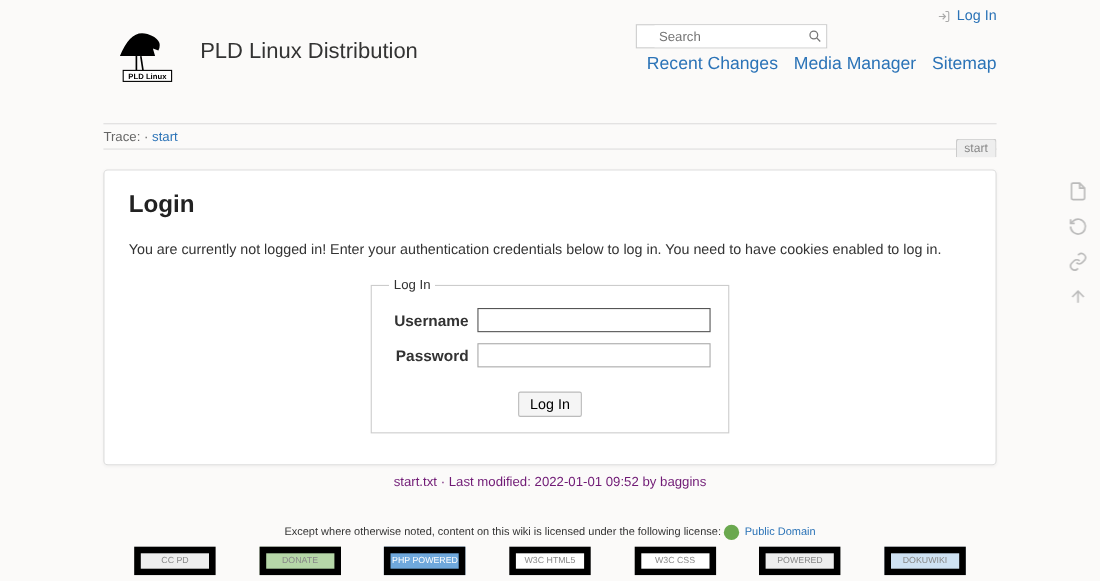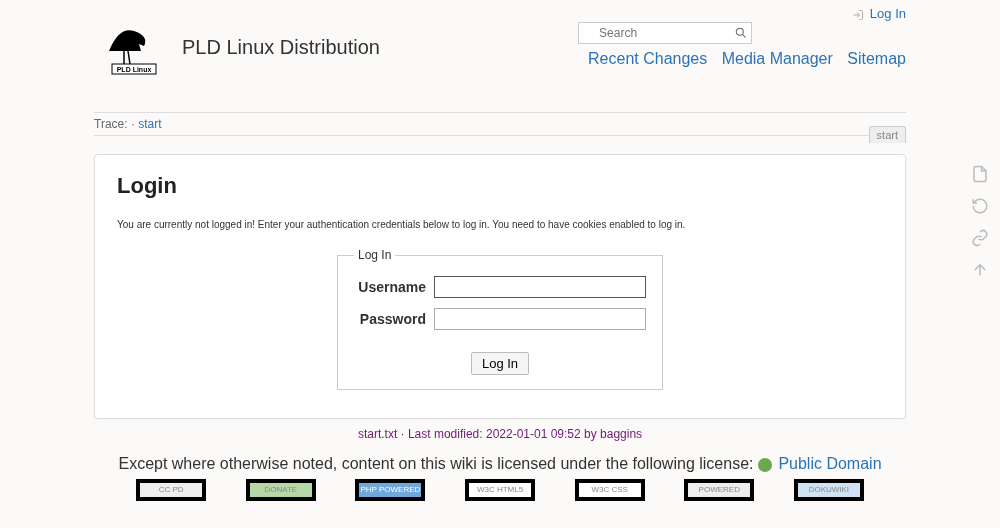--- a/index.html
+++ b/index.html
@@ -15,36 +15,36 @@
 .search{width:172px;height:20px;border:1px solid #ccc;background:#fff;position:relative}
 .search input{border:none;outline:none;width:148px;height:18px;padding:1px 4px;font-size:12px;color:#1d4ed8}
 .search .mag{position:absolute;right:3px;top:3px}
 .subnav{margin-top:6px;font-size:16px}
 .subnav a{margin-left:10px}
 .trace-row{border-top:1px solid #ddd;border-bottom:1px solid #ddd;margin-top:36px;padding:4px 0;font-size:12px;color:#666}
 .trace-row a{color:#2b73b7}
 .tab{position:absolute;right:0;top:126px;background:#eee;border:1px solid #ccc;border-bottom:none;border-radius:3px 3px 0 0;padding:2px 7px;font-size:11px;color:#888}
 .content{background:#fff;border:1px solid #ddd;border-radius:4px;margin-top:18px;padding:18px 22px 28px;box-shadow:0 1px 3px rgba(0,0,0,.04)}
 h1{font-size:22px;margin:0 0 20px;color:#222;font-weight:bold}
-.intro{font-size:10px;color:#333;margin-bottom:18px}
+.intro{font-size:13px;color:#333;margin-bottom:18px}
 fieldset{border:1px solid #ccc;width:292px;margin:0 auto;padding:14px 16px 14px}
 legend{font-size:12px;color:#333;padding:0 4px}
 .form-row{display:flex;align-items:center;margin-bottom:10px}
 .form-row label{width:72px;text-align:right;font-weight:bold;font-size:14px;margin-right:8px}
 .form-row input[type=text],.form-row input[type=password]{flex:1;height:18px;border:1px solid #555;padding:1px 3px;font-size:12px}
 .form-row.pass input{border:1px solid #aaa}
 .center{text-align:center;margin-top:6px}
 .center label{font-weight:normal;font-size:13px}
 .btn{display:inline-block;background:#f5f5f5;border:1px solid #bbb;border-radius:2px;padding:3px 10px;font-size:13px;margin-top:12px;cursor:pointer}
 .modified{text-align:center;font-size:12px;color:#701a75;margin-top:8px}
-.license{text-align:center;font-size:16px;color:#333;margin-top:14px}
+.license{text-align:center;font-size:10px;color:#333;margin-top:32px}
 .license a{color:#2b73b7}
 .license-icon{display:inline-block;width:14px;height:14px;vertical-align:middle;background:#6aa84f;border-radius:50%;margin-right:2px}
 .badges{text-align:center;margin-top:6px}
-.badge{display:inline-block;width:62px;height:14px;margin:0 18px;font-size:8px;color:#888;text-align:center;line-height:14px;border:4px solid #000000;vertical-align:middle}
+.badge{display:inline-block;width:62px;height:14px;margin:0 18px;font-size:8px;color:#888;text-align:center;line-height:14px;border:6px solid #000000;vertical-align:middle}
 .b1{background:#eee}.b2{background:#b6d7a8}.b3{background:#6fa8dc;color:#fff}.b4{background:#fff}.b5{background:#fff}.b6{background:#eee}.b7{background:#cfe2f3}
 .side-icons{position:fixed;right:6px;top:160px}
 .side-icons div{width:28px;height:28px;margin-bottom:4px;display:flex;align-items:center;justify-content:center;color:#bbb;cursor:pointer}
 .cb{display:inline-block;vertical-align:middle}
 </style>
 </head>
 <body>
 
 <div class="wrapper">
 

